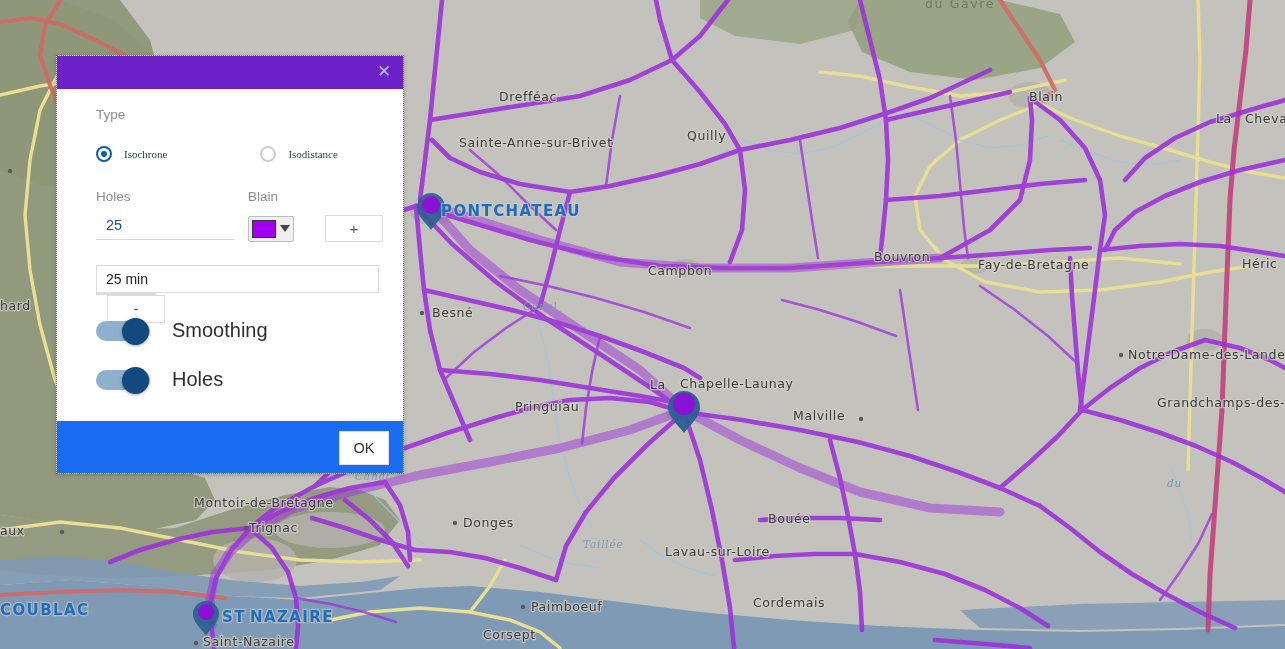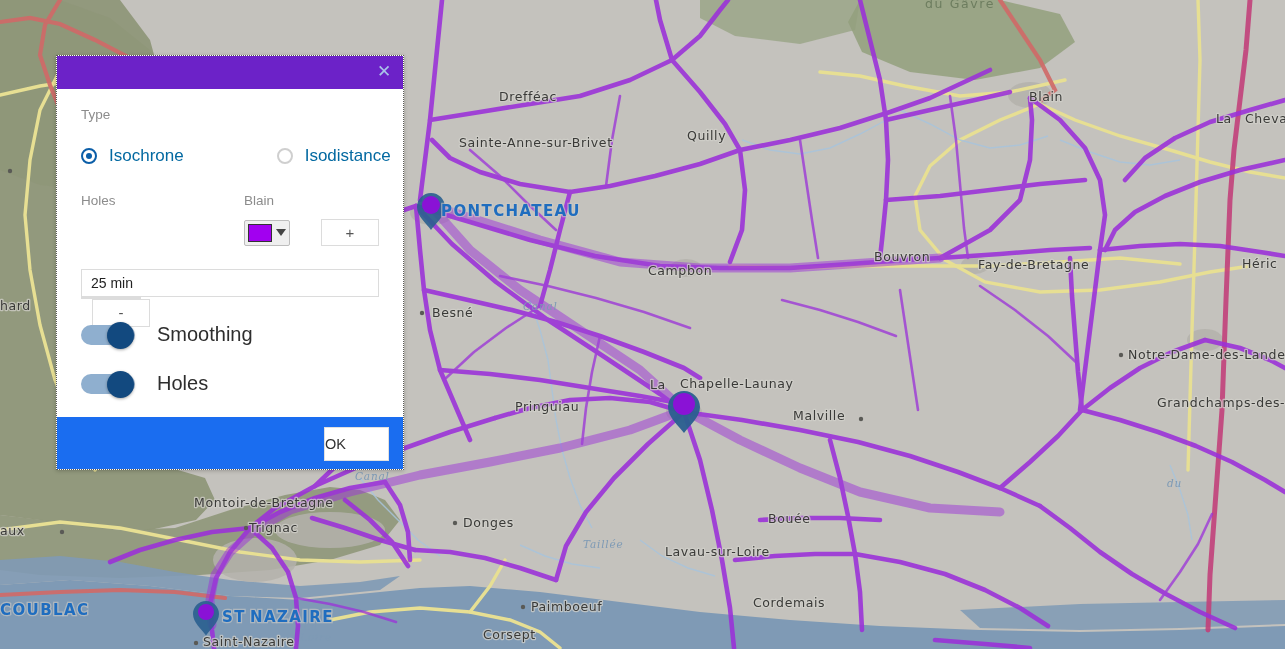--- a/index.html
+++ b/index.html
@@ -95,22 +95,23 @@
     line-height: 22px;
     text-align: center;
     color: #a9c2e8;
     font-size: 17px;
     font-family: "DejaVu Sans", sans-serif;
     cursor: pointer;
     user-select: none;
   }
 
   .dlg-body {
-    padding: 18px 24px 22px 24px;
+    padding: 18px 24px 30px 24px;
     background: #fff;
+    margin-left: 15px;
   }
 
   .field-label {
     color: #8c8c8c;
     font-size: 13.5px;
     font-family: "Liberation Sans", sans-serif;
     margin-bottom: 0;
   }
 
   .type-row {
@@ -139,23 +140,23 @@
   .radio.checked::after {
     content: "";
     position: absolute;
     left: 3px; top: 3px;
     width: 6px; height: 6px;
     border-radius: 50%;
     background: #0b5ea8;
   }
   .radio-text {
     margin-left: 12px;
-    font-size: 17px;
-    color: #0369a1;
-    font-family: Liberation Sans, sans-serif;
+    font-size: 11px;
+    color: #14532d;
+    font-family: Liberation Serif, serif;
   }
 
   .two-col {
     display: flex;
     margin-top: 27px;
   }
   .col-time { width: 150px; }
   .col-colour { margin-left: 14px; }
 
   .time-input {
@@ -295,27 +296,28 @@
 
   .dlg-footer {
     background: #1a6df0;
     height: 52px;
     position: relative;
   }
   .btn-ok {
     position: absolute;
     right: 14px;
     top: 10px;
-    width: 65px;
+    width: 50px;
     height: 34px;
     background: #fff;
     border: 1px solid #e0e0e0;
     color: #333;
     font-size: 14.5px;
     line-height: 32px;
+    text-align: center;
     font-family: "Liberation Sans", sans-serif;
     cursor: pointer;
     box-sizing: border-box;
   }
 </style>
 </head>
 <body>
 
 <div id="app">
 
@@ -572,20 +574,21 @@
         </div>
         <div class="radio-opt second">
           <span class="radio"></span>
           <span class="radio-text">Isodistance</span>
         </div>
       </div>
 
       <div class="two-col">
         <div class="col-time">
           <div class="field-label">Holes</div>
+          <input class="time-input" type="text" value="25" style="">
         </div>
         <div class="col-colour">
           <div class="field-label">Blain</div>
           <div class="colour-row">
             <div class="colour-picker">
               <span class="colour-swatch" id="swatch-main" style="background: rgb(162, 0, 240);"></span>
               <span class="caret-down"></span>
             </div>
             <div class="btn-plus">+</div>
           </div>

